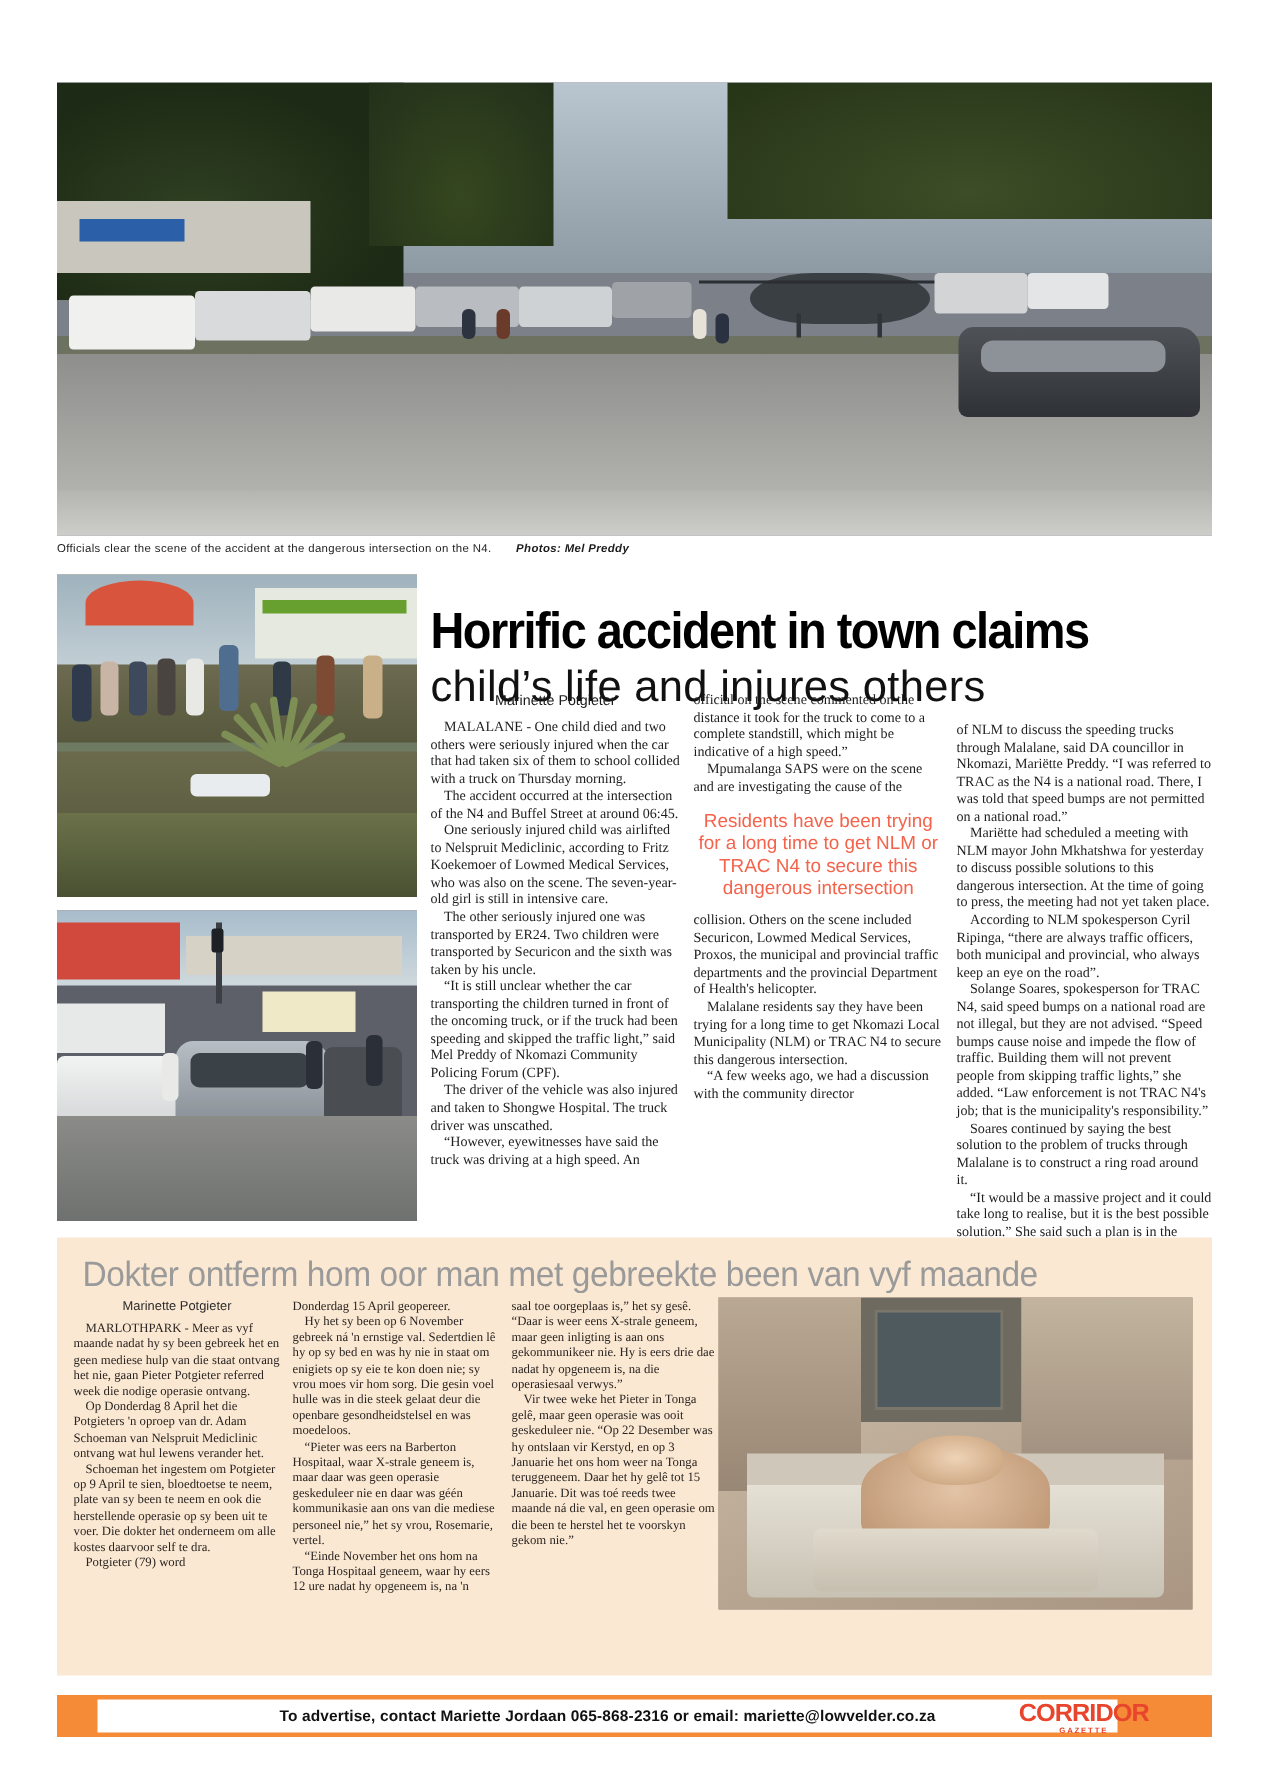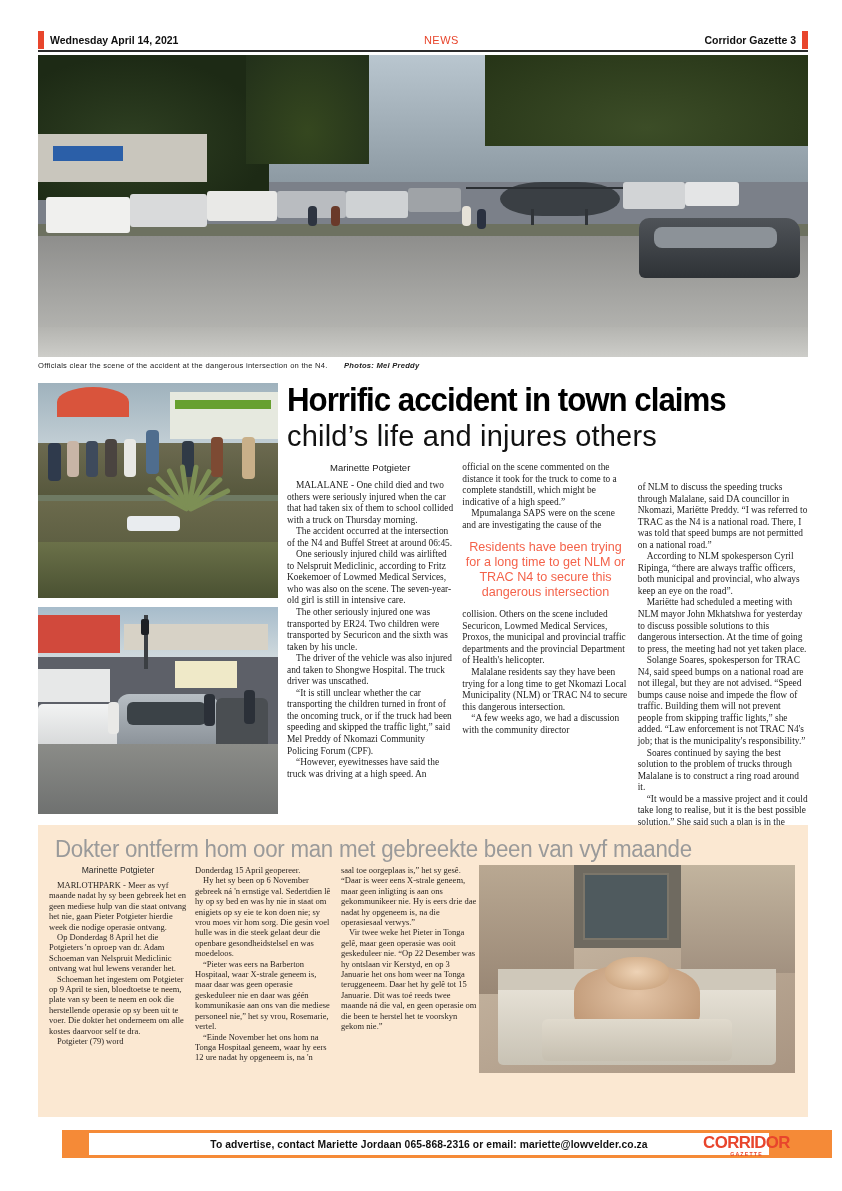--- a/index.html
+++ b/index.html
@@ -90,21 +90,21 @@
     position: absolute;
     left: 38px; top: 607px;
     width: 240px; height: 207px;
     overflow: hidden;
     background: #5d6068;
   }
 
   
   .headline-wrap {
     position: absolute;
-    left: 287px; top: 382px;
+    left: 287px; top: 404px;
     width: 521px;
   }
   .headline-1 {
     font-family: "Liberation Sans", sans-serif;
     font-weight: bold;
     font-size: 34px;
     line-height: 35px;
     letter-spacing: -1.1px;
     color: #000000;
     transform: scaleX(0.92);
@@ -225,21 +225,20 @@
   .feature-caption i { font-style: italic; font-weight: bold; }
 
   
   .footer {
     position: absolute;
     left: 38px; top: 1130px;
     width: 770px; height: 28px;
     background: #f58a37;
     display: flex;
     align-items: center;
-    margin-left: 24px;
   }
   .footer-inner {
     position: absolute;
     left: 27px; top: 3px;
     width: 680px; height: 22px;
     background: #ffffff;
     display: flex;
     align-items: center;
     justify-content: center;
   }
@@ -310,27 +309,20 @@
            background: linear-gradient(#e8e3d8,#c8c2b4); border-radius:5px; }
   .man-d { left:30%; bottom:18%; width:40%; height:34%;
            background: radial-gradient(ellipse at 50% 40%, #e3c4a6, #b88f6c);
            border-radius:40% 40% 30% 30%; }
 </style>
 </head>
 <body>
 
 <div class="page">
 
-  <div class="masthead">
-    <div class="mh-tab"></div>
-    <div class="mh-date">Wednesday April 14, 2021</div>
-    <div class="mh-section">NEWS</div>
-    <div class="mh-page">Corridor Gazette 3</div>
-    <div class="mh-tab"></div>
-  </div>
 
   <div class="hero-photo">
     <div class="ph sky-a"></div>
     <div class="ph tree-a"></div>
     <div class="ph" style="left:27%;top:0;width:16%;height:36%;background:radial-gradient(ellipse at 50% 70%,#35471f,#22301a);"></div>
     <div class="ph" style="left:58%;top:0;width:42%;height:30%;background:radial-gradient(ellipse at 50% 80%,#3c4d27,#263417);"></div>
     <div class="ph curb-a"></div>
     <div class="ph road-a"></div>
     <div class="ph" style="left:0;top:26%;width:22%;height:16%;background:#c9c6bd;"></div>
     <div class="ph" style="left:2%;top:30%;width:9%;height:5%;background:#2b5fa8;"></div>
@@ -411,51 +403,51 @@
   </div>
 
   <div class="cols">
 
     <div class="col c1">
       <div class="byline">Marinette Potgieter</div>
       <p class="body">MALALANE - One child died and two others were seriously injured when the car that had taken six of them to school collided with a truck on Thursday morning.</p>
       <p class="body">The accident occurred at the intersection of the N4 and Buffel Street at around 06:45.</p>
       <p class="body">One seriously injured child was airlifted to Nelspruit Mediclinic, according to Fritz Koekemoer of Lowmed Medical Services, who was also on the scene. The seven-year-old girl is still in intensive care.</p>
       <p class="body">The other seriously injured one was transported by ER24. Two children were transported by Securicon and the sixth was taken by his uncle.</p>
+      <p class="body">“It is still unclear whether the car transporting the children turned in front of the oncoming truck, or if the truck had been speeding and skipped the traffic light,” said Mel Preddy of Nkomazi Community Policing Forum (CPF).</p>
       <p class="body">The driver of the vehicle was also injured and taken to Shongwe Hospital. The truck driver was unscathed.</p>
-      <p class="body">“It is still unclear whether the car transporting the children turned in front of the oncoming truck, or if the truck had been speeding and skipped the traffic light,” said Mel Preddy of Nkomazi Community Policing Forum (CPF).</p>
       <p class="body">“However, eyewitnesses have said the truck was driving at a high speed. An</p>
     </div>
 
     <div class="col c2">
       <p class="body noindent">official on the scene commented on the distance it took for the truck to come to a complete standstill, which might be indicative of a high speed.”</p>
       <p class="body">Mpumalanga SAPS were on the scene and are investigating the cause of the</p>
       <div class="pullquote">Residents have been trying for a long time to get NLM or TRAC N4 to secure this dangerous intersection</div>
       <p class="body noindent">collision. Others on the scene included Securicon, Lowmed Medical Services, Proxos, the municipal and provincial traffic departments and the provincial Department of Health's helicopter.</p>
       <p class="body">Malalane residents say they have been trying for a long time to get Nkomazi Local Municipality (NLM) or TRAC N4 to secure this dangerous intersection.</p>
       <p class="body">“A few weeks ago, we had a discussion with the community director</p>
     </div>
 
     <div class="col c3">
       <p class="body noindent">of NLM to discuss the speeding trucks through Malalane, said DA councillor in Nkomazi, Mariëtte Preddy. “I was referred to TRAC as the N4 is a national road. There, I was told that speed bumps are not permitted on a national road.”</p>
+      <p class="body">Mariëtte had scheduled a meeting with NLM mayor John Mkhatshwa for yesterday to discuss possible solutions to this dangerous intersection. At the time of going to press, the meeting had not yet taken place.</p>
       <p class="body">According to NLM spokesperson Cyril Ripinga, “there are always traffic officers, both municipal and provincial, who always keep an eye on the road”.</p>
-      <p class="body">Mariëtte had scheduled a meeting with NLM mayor John Mkhatshwa for yesterday to discuss possible solutions to this dangerous intersection. At the time of going to press, the meeting had not yet taken place.</p>
       <p class="body">Solange Soares, spokesperson for TRAC N4, said speed bumps on a national road are not illegal, but they are not advised. “Speed bumps cause noise and impede the flow of traffic. Building them will not prevent people from skipping traffic lights,” she added. “Law enforcement is not TRAC N4's job; that is the municipality's responsibility.”</p>
       <p class="body">Soares continued by saying the best solution to the problem of trucks through Malalane is to construct a ring road around it.</p>
       <p class="body">“It would be a massive project and it could take long to realise, but it is the best possible solution.” She said such a plan is in the pipeline.</p>
     </div>
   </div>
 
   <div class="feature">
     <div class="feature-head">Dokter ontferm hom oor man met gebreekte been van vyf maande</div>
 
     <div class="feature-cols">
       <div class="fcol">
         <div class="f-byline">Marinette Potgieter</div>
-        <p class="fbody">MARLOTHPARK - Meer as vyf maande nadat hy sy been gebreek het en geen mediese hulp van die staat ontvang het nie, gaan Pieter Potgieter hierdie week die nodige operasie ontvang.</p>
+        <p class="fbody">MARLOTHPARK - Meer as vyf maande nadat hy sy been gebreek het en geen mediese hulp van die staat ontvang het nie, gaan Pieter Potgieter referred week die nodige operasie ontvang.</p>
         <p class="fbody">Op Donderdag 8 April het die Potgieters 'n oproep van dr. Adam Schoeman van Nelspruit Mediclinic ontvang wat hul lewens verander het.</p>
         <p class="fbody">Schoeman het ingestem om Potgieter op 9 April te sien, bloedtoetse te neem, plate van sy been te neem en ook die herstellende operasie op sy been uit te voer. Die dokter het onderneem om alle kostes daarvoor self te dra.</p>
         <p class="fbody">Potgieter (79) word</p>
       </div>
       <div class="fcol">
         <p class="fbody noindent">Donderdag 15 April geopereer.</p>
         <p class="fbody">Hy het sy been op 6 November gebreek ná 'n ernstige val. Sedertdien lê hy op sy bed en was hy nie in staat om enigiets op sy eie te kon doen nie; sy vrou moes vir hom sorg. Die gesin voel hulle was in die steek gelaat deur die openbare gesondheidstelsel en was moedeloos.</p>
         <p class="fbody">“Pieter was eers na Barberton Hospitaal, waar X-strale geneem is, maar daar was geen operasie geskeduleer nie en daar was géén kommunikasie aan ons van die mediese personeel nie,” het sy vrou, Rosemarie, vertel.</p>
         <p class="fbody">“Einde November het ons hom na Tonga Hospitaal geneem, waar hy eers 12 ure nadat hy opgeneem is, na 'n</p>
       </div>

